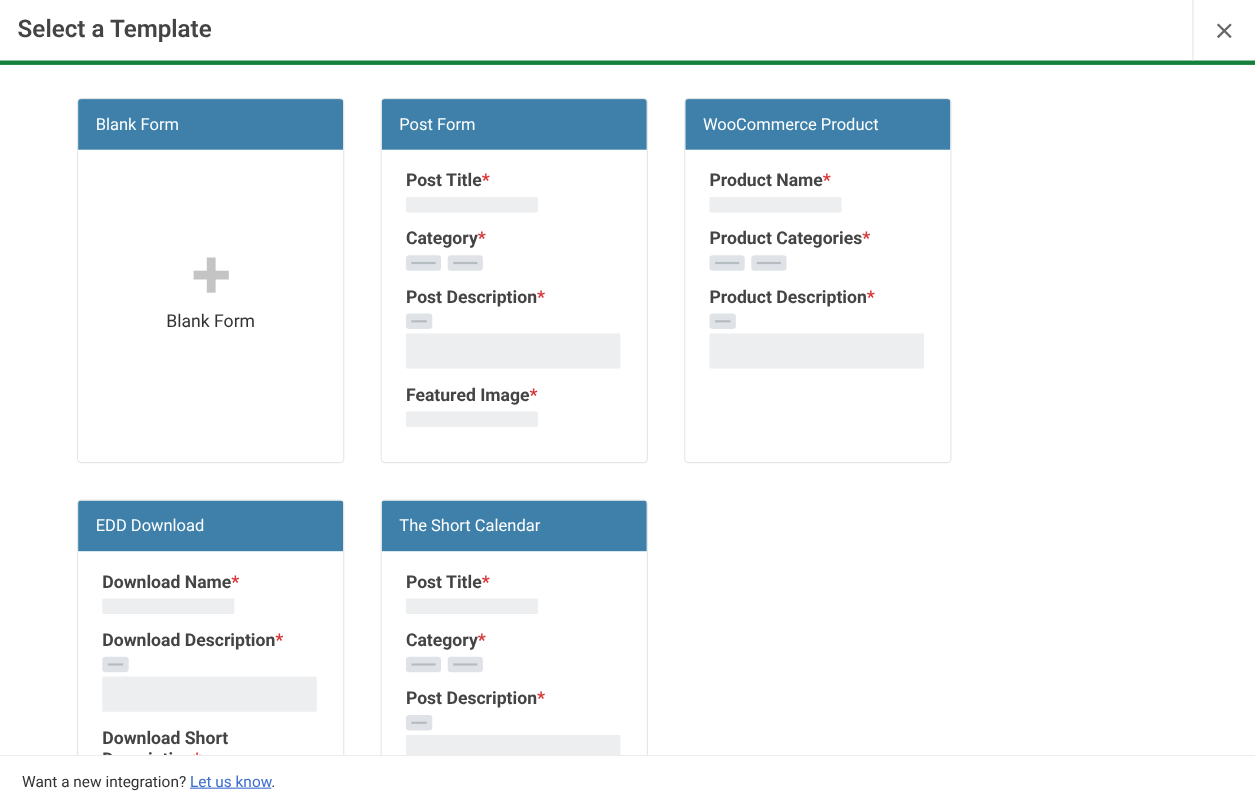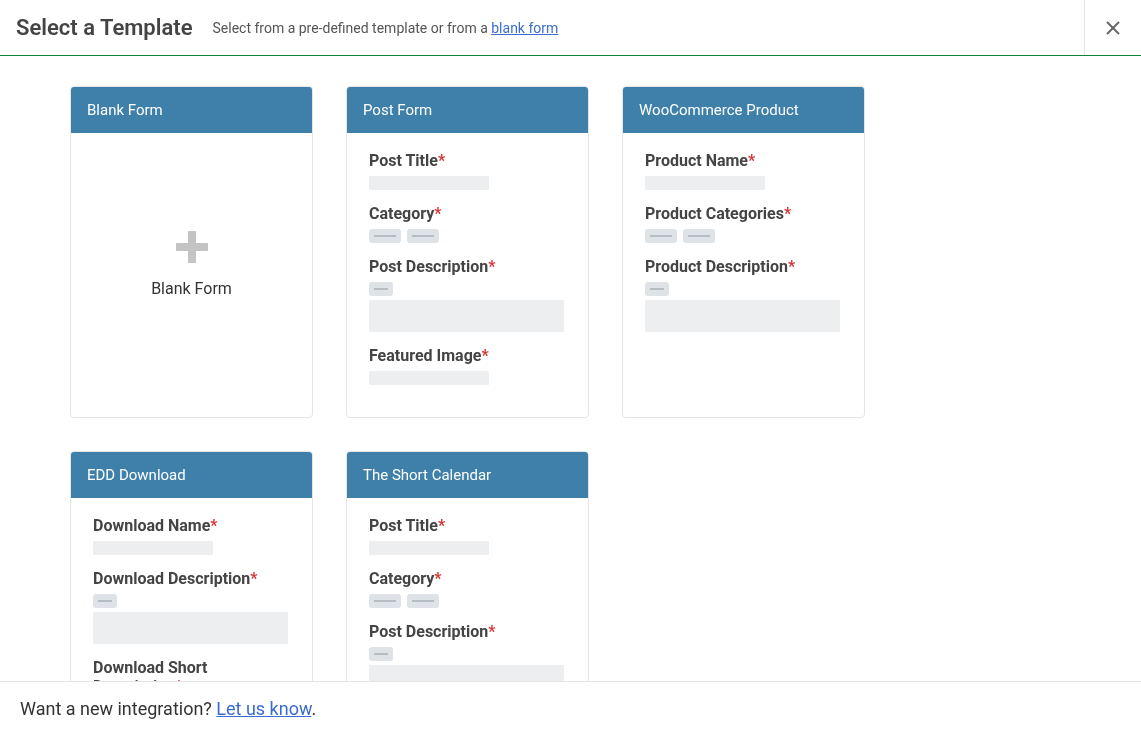--- a/index.html
+++ b/index.html
@@ -12,21 +12,21 @@
       background: #fff;
       width: 1141px;
       height: 735px;
       overflow: hidden;
       position: relative;
     }
     .header {
       display: flex;
       align-items: center;
       padding: 15px 16px;
-      border-bottom: 1px solid #15803d;
+      border-bottom: 4px solid #15803d;
       position: relative;
     }
     .header-title {
       font-size: 22px;
       font-weight: 600;
       color: #444;
       margin-right: 20px;
     }
     .header-subtitle {
       font-size: 14px;
@@ -182,36 +182,33 @@
       border-radius: 1px;
     }
     .footer {
       position: absolute;
       bottom: 0;
       left: 0;
       right: 0;
       padding: 16px 20px;
       border-top: 1px solid #e5e5e5;
       background: #fff;
-      font-size: 18px;
+      font-size: 14px;
       color: #333;
     }
     .footer a {
       color: #3a6cd0;
       text-decoration: underline;
     }
   </style>
 </head>
 <body>
 
 <div class="header">
   <div class="header-title">Select a Template</div>
-  <div class="header-subtitle">
-    <span>Select from a pre-defined template or from a </span><a href="#">blank form</a>
-  </div>
   <div class="close-btn">
     <svg width="14" height="14" viewBox="0 0 14 14" fill="none" stroke="currentColor" stroke-width="2">
       <line x1="1" y1="1" x2="13" y2="13"></line>
       <line x1="13" y1="1" x2="1" y2="13"></line>
     </svg>
   </div>
 </div>
 
 <div class="content-wrapper">
   <div class="templates-grid" id="templates-grid">

